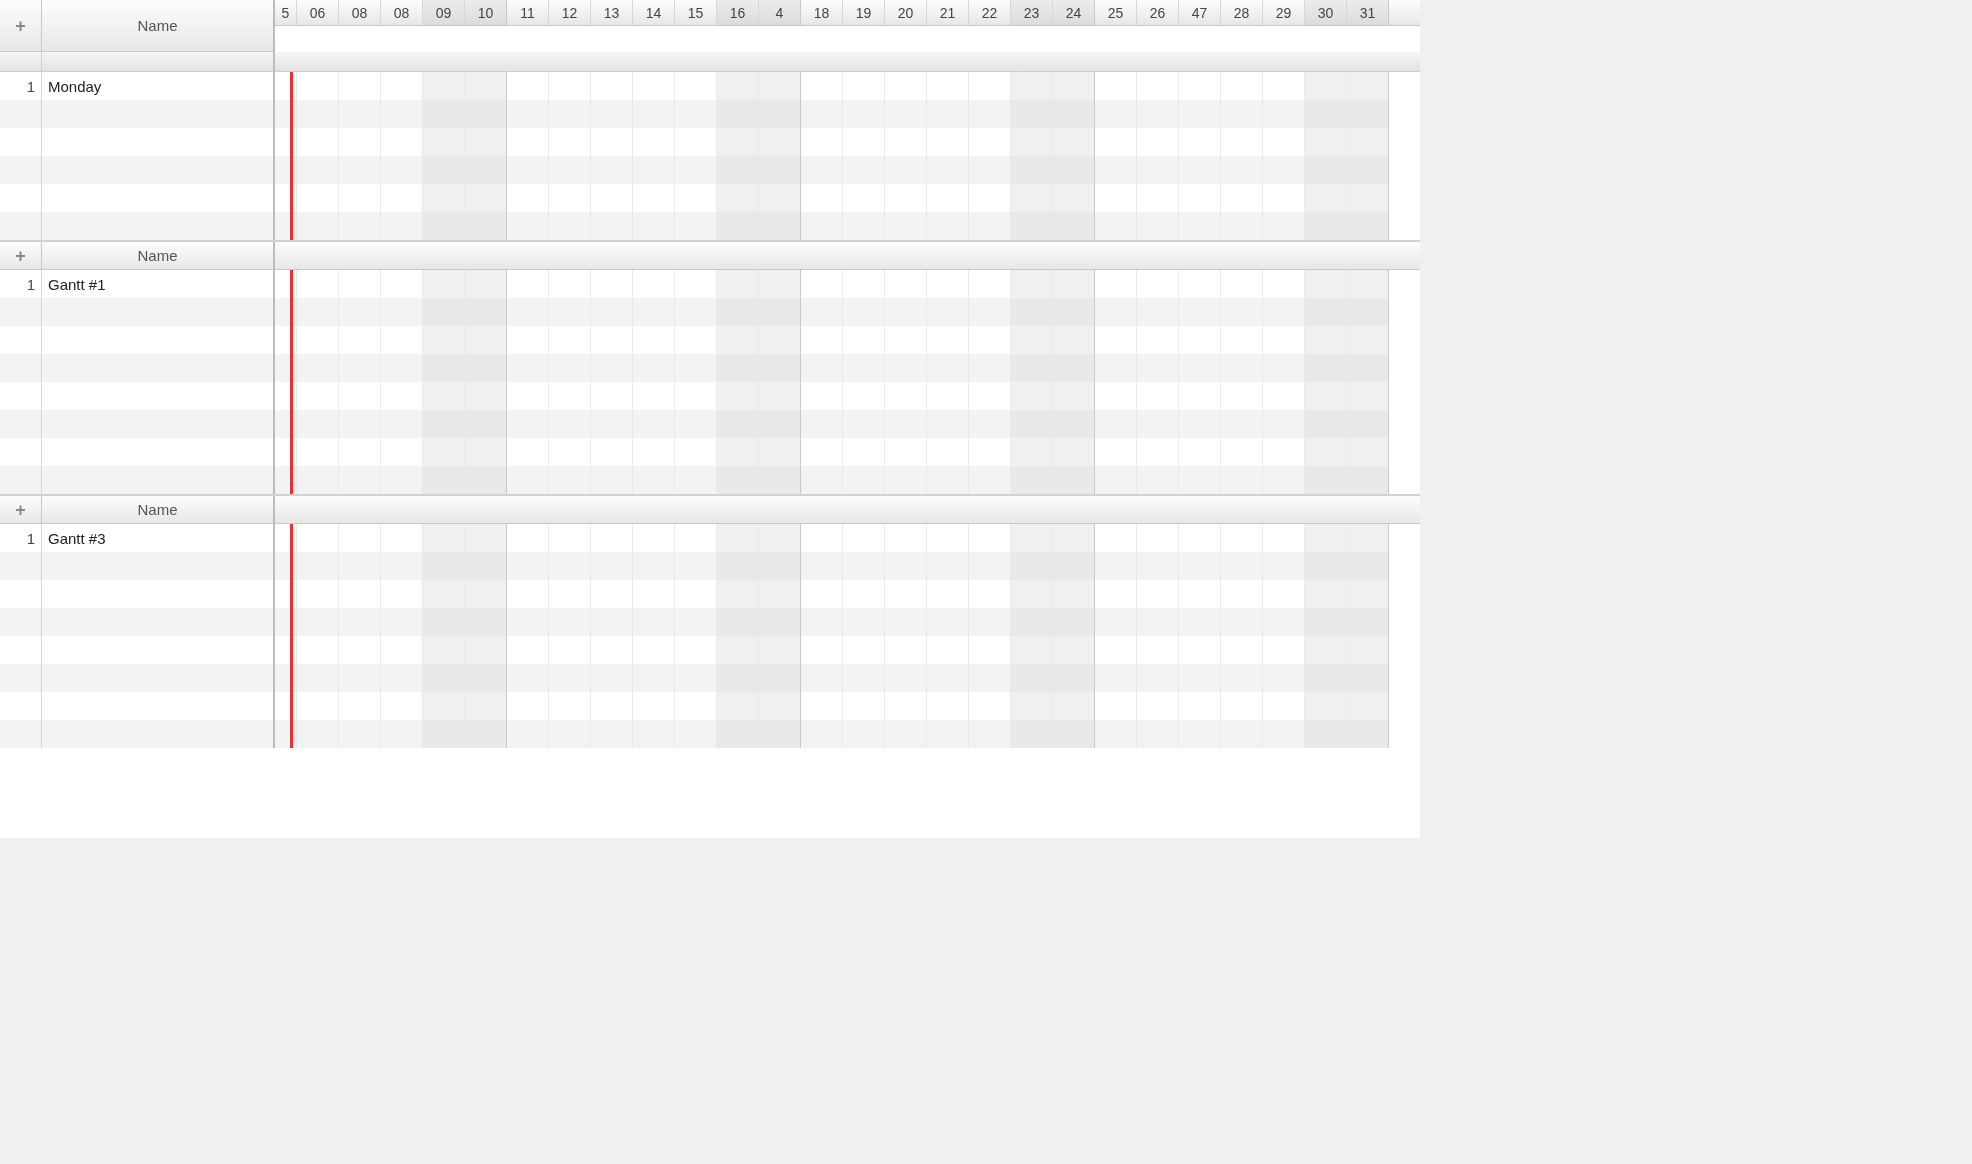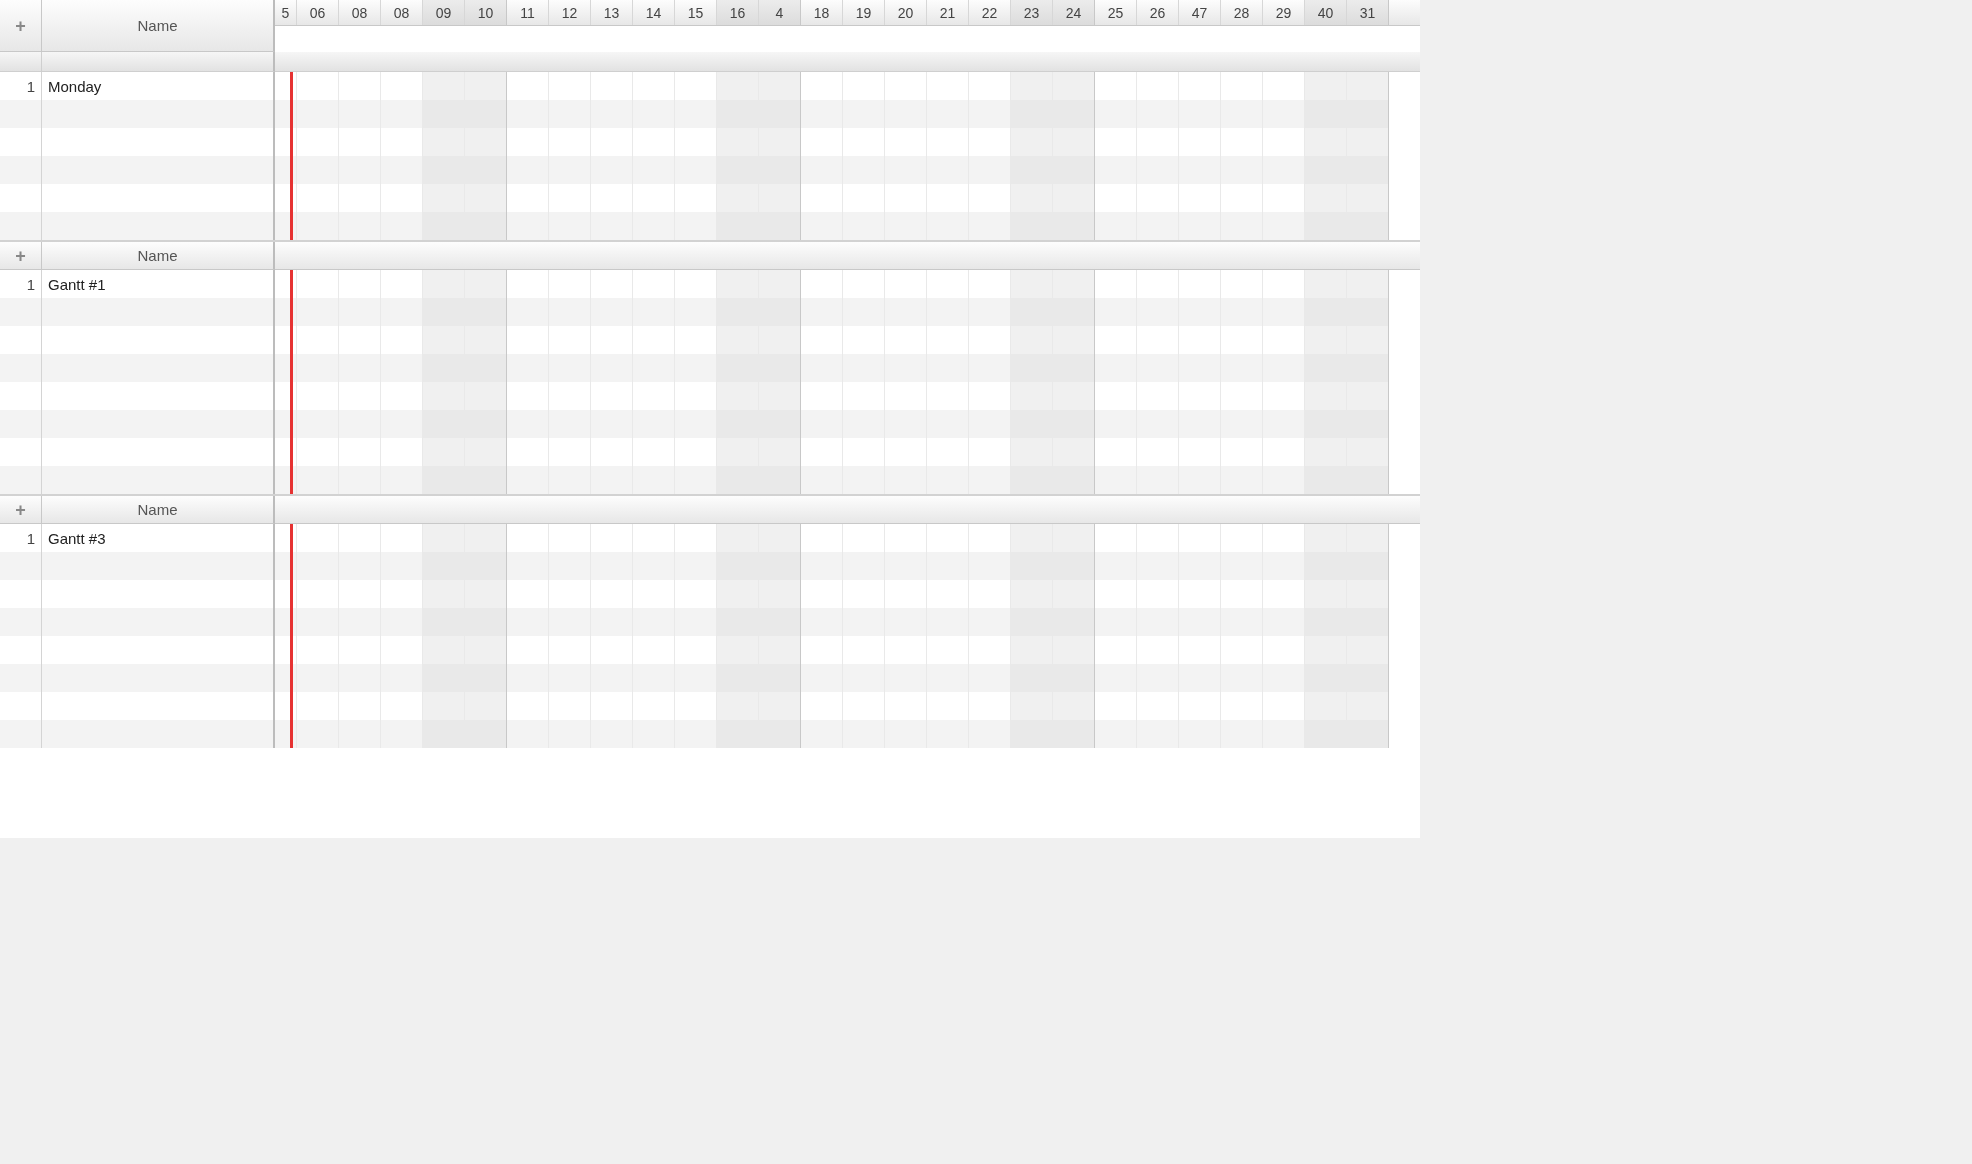--- a/index.html
+++ b/index.html
@@ -208,21 +208,21 @@
             <div class="day-cell" style="width: 42px;">20</div>
             <div class="day-cell" style="width: 42px;">21</div>
             <div class="day-cell" style="width: 42px;">22</div>
             <div class="day-cell day-weekend" style="width: 42px;">23</div>
             <div class="day-cell day-weekend week-sep" style="width: 42px;">24</div>
             <div class="day-cell" style="width: 42px;">25</div>
             <div class="day-cell" style="width: 42px;">26</div>
             <div class="day-cell" style="width: 42px;">47</div>
             <div class="day-cell" style="width: 42px;">28</div>
             <div class="day-cell" style="width: 42px;">29</div>
-            <div class="day-cell day-weekend" style="width: 42px;">40</div>
+            <div class="day-cell day-weekend" style="width: 42px;">30</div>
             <div class="day-cell day-weekend week-sep" style="width: 42px;">31</div>
           </div>
         </div>
       </div>
       <div class="row">
         <div class="left-col sub-bar">
           <div class="idx-col" style="border-right: 1px solid rgb(207, 207, 207);"></div>
           <div class="name-col"></div>
         </div>
         <div class="right-col sub-bar"></div>

